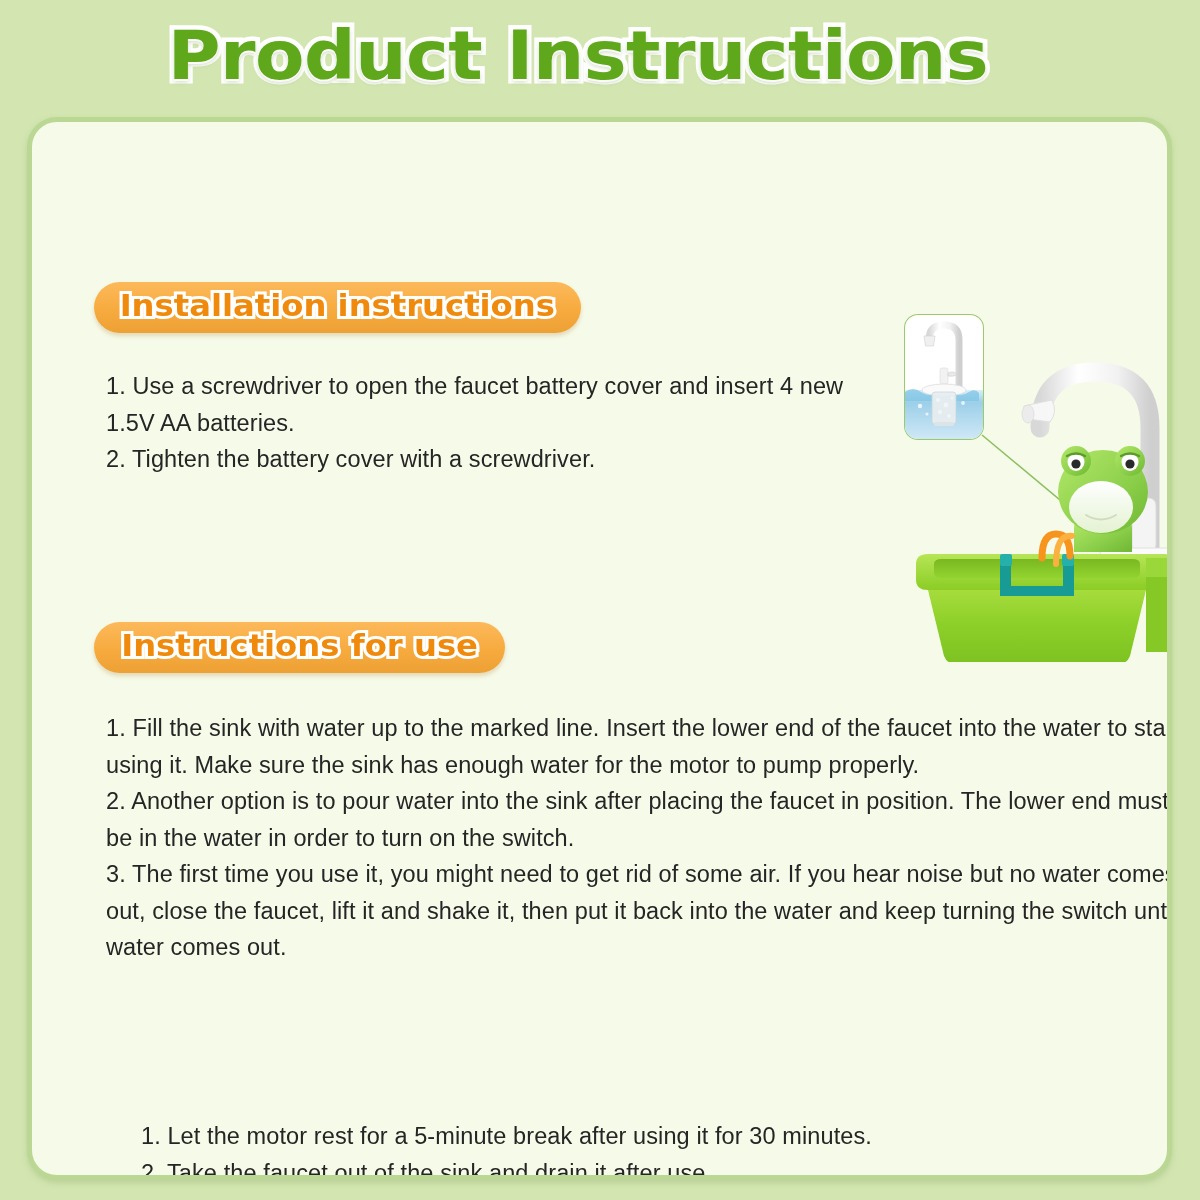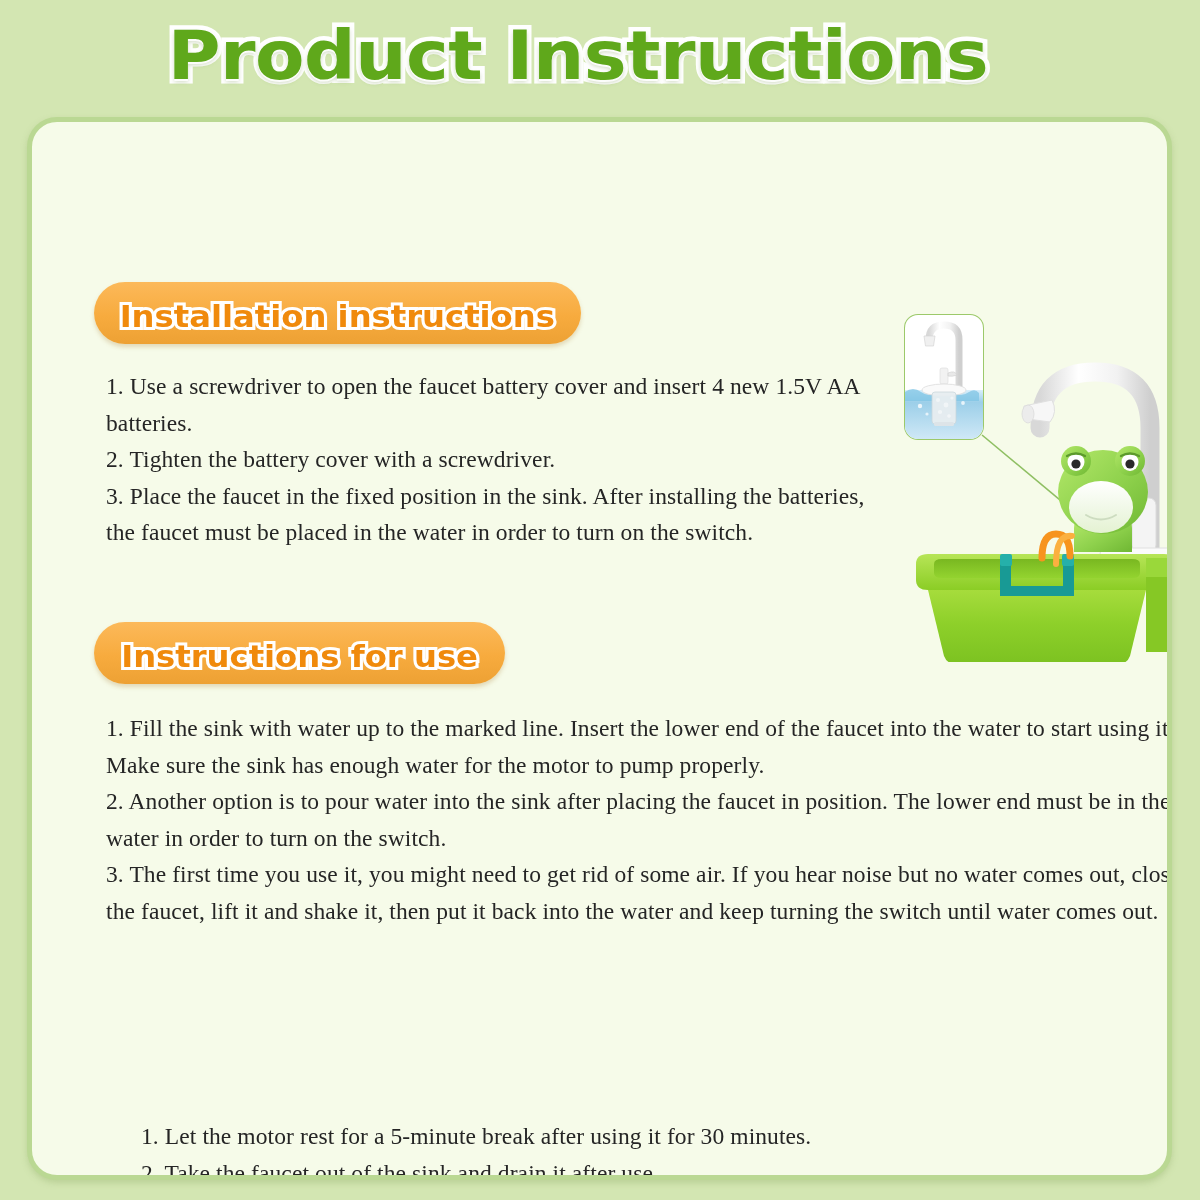--- a/index.html
+++ b/index.html
@@ -58,21 +58,21 @@
   }
 
   
   .pill {
     display: inline-flex;
     align-items: center;
     justify-content: center;
     background: linear-gradient(180deg, #fcb95a 0%, #f7ab3e 55%, #eda134 100%);
     border-radius: 40px;
     box-shadow: 0 3px 4px rgba(180,140,70,0.30);
-    padding: 18px 34px 11px 34px;
+    padding: 7px 34px 11px 34px;
     position: absolute;
   }
   .pill-text {
     font-family: "DejaVu Sans", sans-serif;
     font-weight: 700;
     font-size: 31px;
     line-height: 1.05;
     color: #f08a0c;
     transform: scaleX(1.04);
     -webkit-text-stroke: 6px #ffffff;
@@ -86,21 +86,21 @@
 
   
   .body-block {
     position: absolute;
     color: #252525;
     font-family: "Liberation Sans", sans-serif;
     font-size: 23.5px;
     line-height: 36.5px;
     letter-spacing: 0.1px;
   }
-  .body-block p { margin: 0; font-family: Liberation Serif, serif; }
+  .body-block p { margin: 0; }
 
   #block-install { left: 74px; top: 246px; width: 775px; }
   #block-use     { left: 74px; top: 588px; width: 1085px; }
   #block-care    { left: 74px; top: 996px; width: 1020px; margin-left: 35px; }
 
   
   .photo {
     position: absolute;
     left: 862px;
     top: 180px;
@@ -117,21 +117,20 @@
 </div>
 
 <div class="card">
 
   <div class="pill" id="pill-install">
     <span class="pill-text">Installation instructions</span>
   </div>
   <div class="body-block" id="block-install">
     <p>1. Use a screwdriver to open the faucet battery cover and insert 4 new 1.5V AA batteries.</p>
     <p>2. Tighten the battery cover with a screwdriver.</p>
-    <p>3. Place the faucet in the fixed position in the sink. After installing the batteries, the faucet must be placed in the water in order to turn on the switch.</p>
   </div>
 
   <div class="pill" id="pill-use">
     <span class="pill-text">Instructions for use</span>
   </div>
   <div class="body-block" id="block-use">
     <p>1. Fill the sink with water up to the marked line. Insert the lower end of the faucet into the water to start using it. Make sure the sink has enough water for the motor to pump properly.</p>
     <p>2. Another option is to pour water into the sink after placing the faucet in position. The lower end must be in the water in order to turn on the switch.</p>
     <p>3. The first time you use it, you might need to get rid of some air. If you hear noise but no water comes out, close the faucet, lift it and shake it, then put it back into the water and keep turning the switch until water comes out.</p>
   </div>

